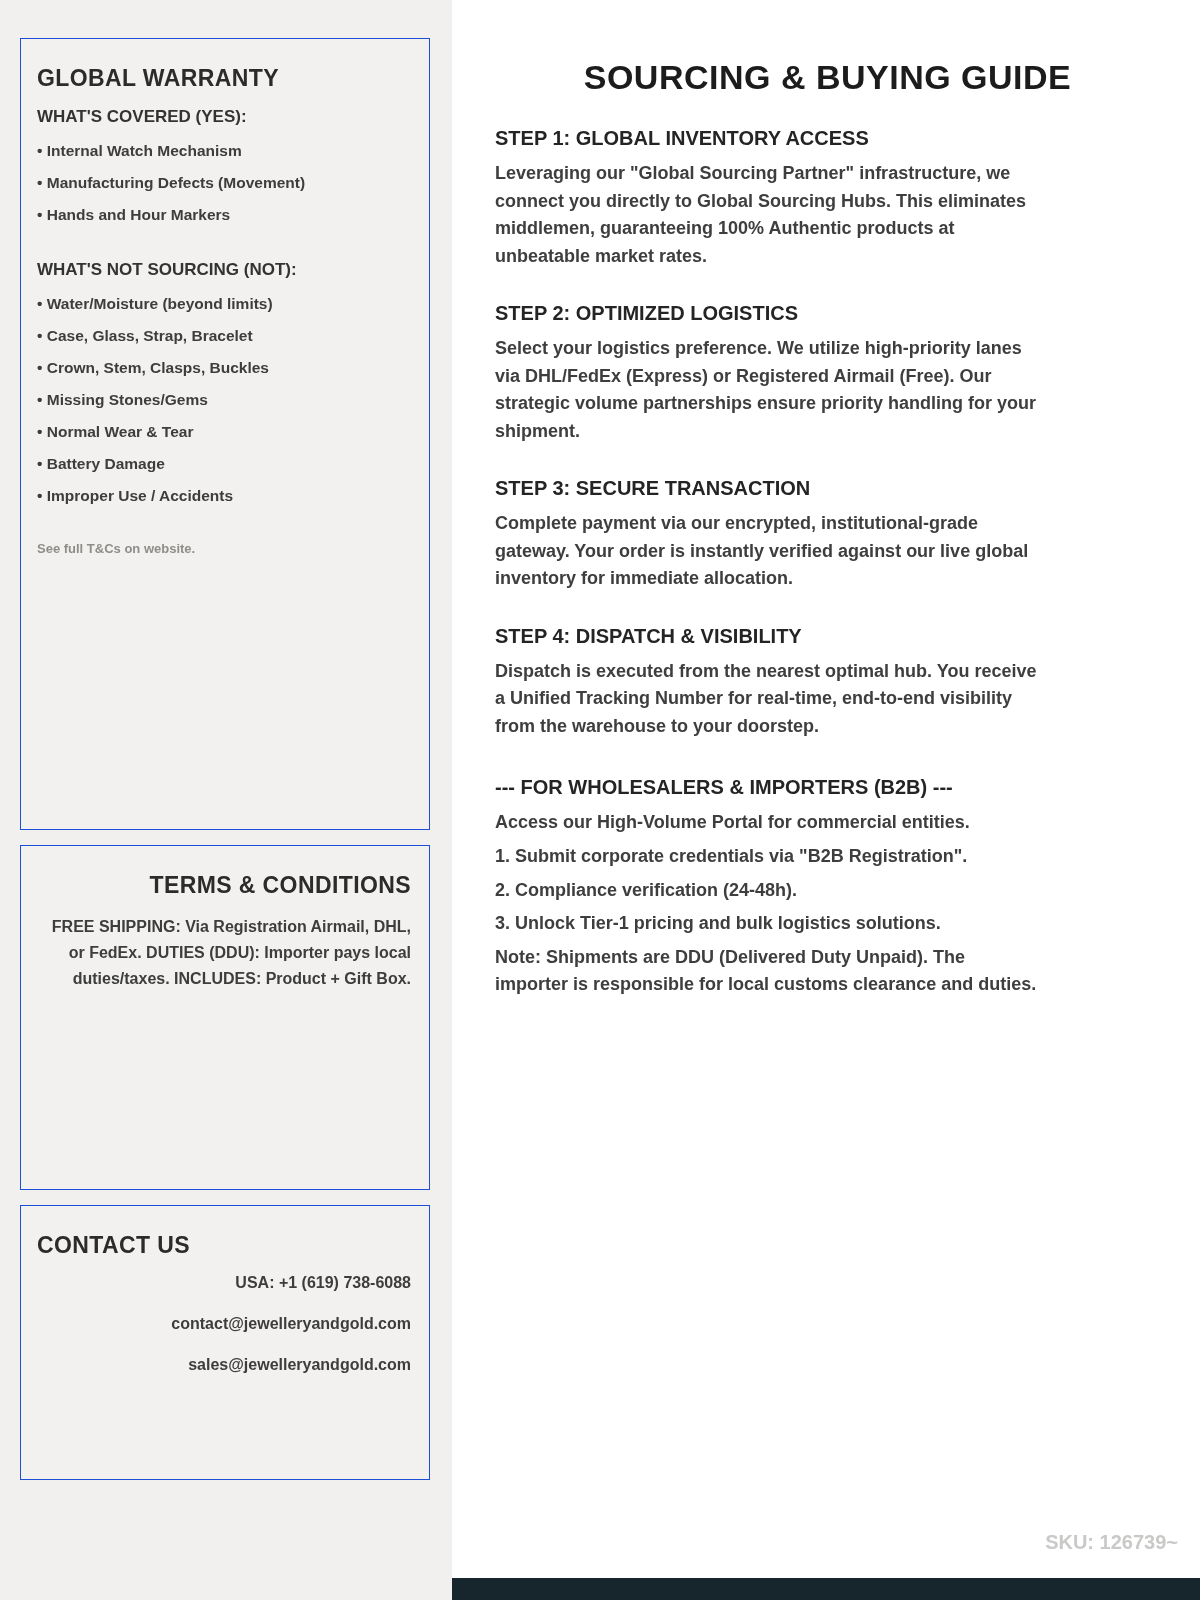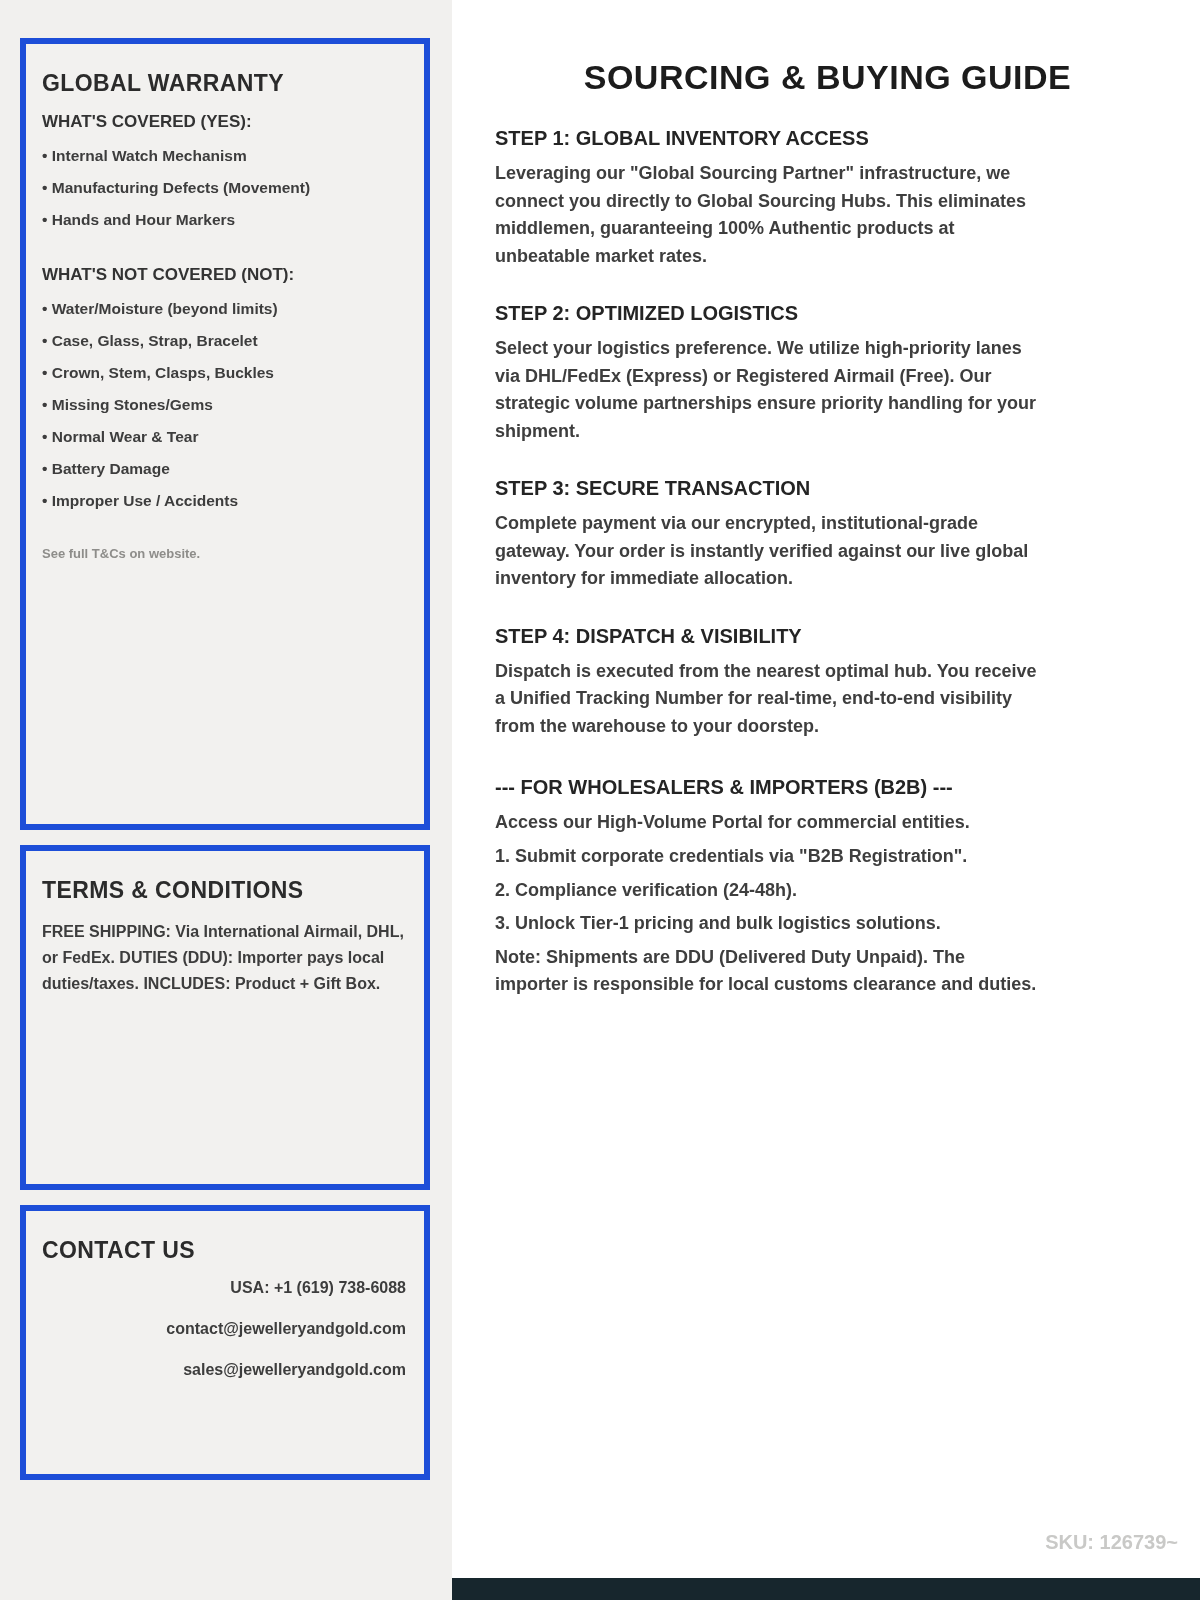--- a/index.html
+++ b/index.html
@@ -14,27 +14,27 @@
   .page { display: flex; width: 1200px; height: 1600px; overflow: hidden; }
 
   
   .sidebar {
     flex: 0 0 452px;
     width: 452px;
     background: #f1f0ee;
     padding: 38px 22px 20px 20px;
   }
   .box {
-    border: 6px solid #1d4ed8;
+    border: 1px solid #1d4ed8;
     background: #f2f1ef;
     padding: 26px 18px 22px 16px;
     margin-bottom: 15px;
   }
   .box-warranty { min-height: 792px; }
-  .box-terms    { min-height: 345px; }
+  .box-terms    { min-height: 345px; text-align: right; }
   .box-contact  { min-height: 275px; margin-bottom: 12px; }
   .box-title {
     font-size: 23px;
     font-weight: bold;
     letter-spacing: 0.4px;
     color: #2b2b2b;
     margin: 0 0 15px;
   }
   .sub-heading {
     font-size: 17px;
@@ -129,37 +129,37 @@
     <section class="box box-warranty">
       <h2 class="box-title">GLOBAL WARRANTY</h2>
 
       <h3 class="sub-heading">WHAT'S COVERED (YES):</h3>
       <ul class="bullet-list">
         <li>Internal Watch Mechanism</li>
         <li>Manufacturing Defects (Movement)</li>
         <li>Hands and Hour Markers</li>
       </ul>
 
-      <h3 class="sub-heading">WHAT'S NOT COVERED (NOT):</h3>
+      <h3 class="sub-heading">WHAT'S NOT SOURCING (NOT):</h3>
       <ul class="bullet-list">
         <li>Water/Moisture (beyond limits)</li>
         <li>Case, Glass, Strap, Bracelet</li>
         <li>Crown, Stem, Clasps, Buckles</li>
         <li>Missing Stones/Gems</li>
         <li>Normal Wear &amp; Tear</li>
         <li>Battery Damage</li>
         <li>Improper Use / Accidents</li>
       </ul>
 
       <p class="footnote">See full T&amp;Cs on website.</p>
     </section>
 
     <section class="box box-terms">
       <h2 class="box-title">TERMS &amp; CONDITIONS</h2>
-      <p class="box-body">FREE SHIPPING: Via International Airmail, DHL, or FedEx.  DUTIES (DDU): Importer pays local duties/taxes.  INCLUDES: Product + Gift Box.</p>
+      <p class="box-body">FREE SHIPPING: Via Registration Airmail, DHL, or FedEx.  DUTIES (DDU): Importer pays local duties/taxes.  INCLUDES: Product + Gift Box.</p>
     </section>
 
     <section class="box box-contact">
       <h2 class="box-title">CONTACT US</h2>
       <p class="contact-line">USA: +1 (619) 738-6088</p>
       <p class="contact-line">contact@jewelleryandgold.com</p>
       <p class="contact-line">sales@jewelleryandgold.com</p>
     </section>
 
   </aside>

